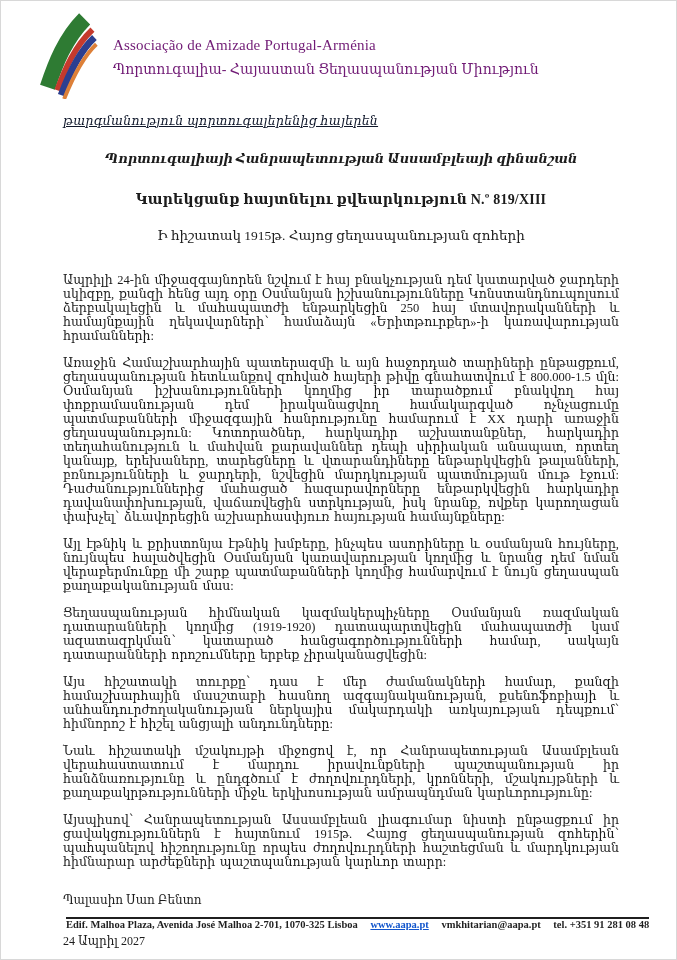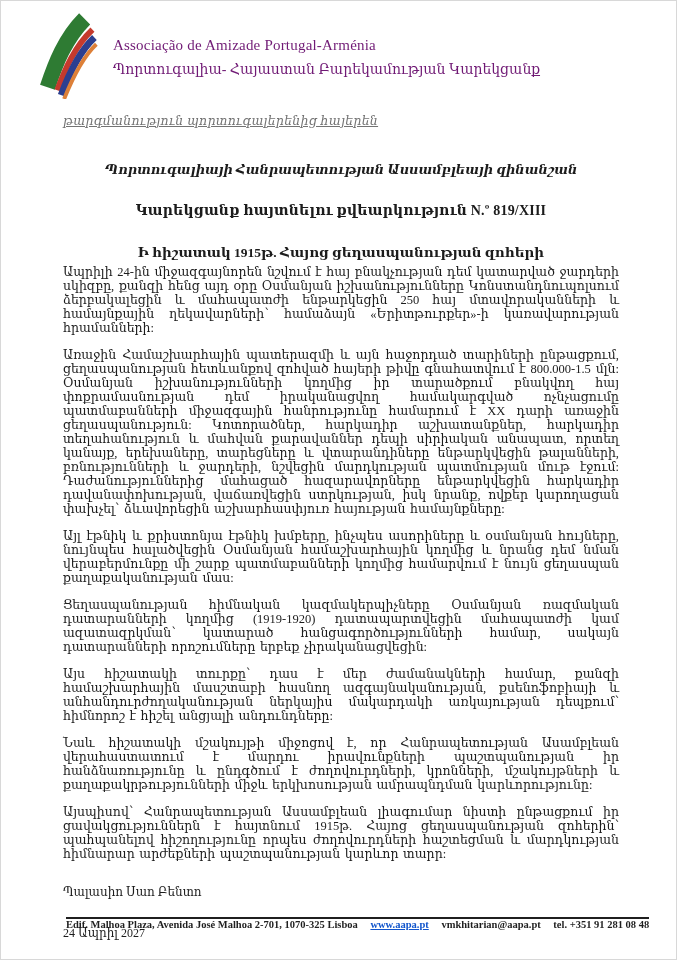--- a/index.html
+++ b/index.html
@@ -15,30 +15,30 @@
   }
   .header { position:absolute; top:12px; left:36px; display:flex; align-items:flex-start; }
   .logo { width:64px; height:86px; flex:0 0 auto; }
   .org-names { margin-left:12px; margin-top:24px; color:#701a75; }
   .org-pt { font-size:15px; letter-spacing:0.2px; }
   .org-hy { font-size:14px; margin-top:7px; }
 
   .content { position:absolute; left:62px; top:112px; width:556px; }
   .trans-note {
     font-style:italic; text-decoration:underline;
-    font-size:12.5px; color:#737373; letter-spacing:0.3px;
+    font-size:12.5px; color:#0f172a; letter-spacing:0.3px;
   }
   .emblem-caption {
     text-align:center; font-weight:bold; font-style:italic;
-    font-size:13px; margin-top:33px;
+    font-size:13px; margin-top:22px;
   }
   .doc-title  { text-align:center; font-weight:bold; font-size:14px;   margin-top:24px; letter-spacing:0.2px; }
-  .doc-subtitle { text-align:center; font-weight:bold; font-size:13.5px; margin-top:25px; }
+  .doc-subtitle { text-align:center; font-weight:normal; font-size:13.5px; margin-top:19px; }
 
-  .body-text { margin-top:4px; }
+  .body-text { margin-top:29px; }
   .body-text p {
     font-size:12.5px; line-height:14px;
     text-align:justify; margin:0 0 13px 0;
     word-spacing:1.5px;
   }
   .sig-block div { font-size:12px; }
   .sig-place { margin-top:24px; }
   .sig-date  { margin-top:26px; }
 
   .footer {
@@ -57,34 +57,34 @@
 
 <div class="header">
   <svg class="logo" viewBox="0 0 64 88" aria-hidden="true">
     <path d="M10 76 C 18 52, 28 26, 48 6" fill="none" stroke-width="16" stroke-linecap="butt" stroke="#2e7b33"></path>
     <path d="M20 79 C 28 57, 38 34, 56 17" fill="none" stroke-width="6" stroke="#c53a2d"></path>
     <path d="M24 84 C 32 62, 42 40, 58 25" fill="none" stroke-width="7" stroke="#2c3f90"></path>
     <path d="M27 88 C 35 68, 45 46, 60 32" fill="none" stroke-width="4" stroke="#dd8038"></path>
   </svg>
   <div class="org-names">
     <div class="org-pt">Associação de Amizade Portugal-Arménia</div>
-    <div class="org-hy">Պորտուգալիա- Հայաստան Բարեկամության Կարեկցանք</div>
+    <div class="org-hy">Պորտուգալիա- Հայաստան Ցեղասպանության Միություն</div>
   </div>
 </div>
 
 <div class="content">
   <div class="trans-note">թարգմանություն պորտուգալերենից հայերեն</div>
   <div class="emblem-caption">Պորտուգալիայի Հանրապետության Ասսամբլեայի զինանշան</div>
   <div class="doc-title">Կարեկցանք հայտնելու քվեարկություն N.º 819/XIII</div>
   <div class="doc-subtitle">Ի հիշատակ 1915թ. Հայոց ցեղասպանության զոհերի</div>
 
   <div class="body-text">
     <p>Ապրիլի 24-ին միջազգայնորեն նշվում է հայ բնակչության դեմ կատարված ջարդերի սկիզբը, քանզի հենց այդ օրը Օսմանյան իշխանությունները Կոնստանդնուպոլսում ձերբակալեցին և մահապատժի ենթարկեցին 250 հայ մտավորականների և համայնքային ղեկավարների՝ համաձայն «Երիտթուրքեր»-ի կառավարության հրամանների:</p>
     <p>Առաջին Համաշխարհային պատերազմի և այն հաջորդած տարիների ընթացքում, ցեղասպանության հետևանքով զոհված հայերի թիվը գնահատվում է 800.000-1.5 մլն: Օսմանյան իշխանությունների կողմից իր տարածքում բնակվող հայ փոքրամասնության դեմ իրականացվող համակարգված ոչնչացումը պատմաբանների միջազգային հանրությունը համարում է XX դարի առաջին ցեղասպանություն: Կոտորածներ, հարկադիր աշխատանքներ, հարկադիր տեղահանություն և մահվան քարավաններ դեպի սիրիական անապատ, որտեղ կանայք, երեխաները, տարեցները և վտարանդիները ենթարկվեցին թալանների, բռնությունների և ջարդերի, նշվեցին մարդկության պատմության մութ էջում: Դաժանություններից մահացած հազարավորները ենթարկվեցին հարկադիր դավանափոխության, վաճառվեցին ստրկության, իսկ նրանք, ովքեր կարողացան փախչել՝ ձևավորեցին աշխարհասփյուռ հայության համայնքները:</p>
-    <p>Այլ էթնիկ և քրիստոնյա էթնիկ խմբերը, ինչպես ասորիները և օսմանյան հույները, նույնպես հալածվեցին Օսմանյան համաշխարհային կողմից և նրանց դեմ նման վերաբերմունքը մի շարք պատմաբանների կողմից համարվում է նույն ցեղասպան քաղաքականության մաս:</p>
+    <p>Այլ էթնիկ և քրիստոնյա էթնիկ խմբերը, ինչպես ասորիները և օսմանյան հույները, նույնպես հալածվեցին Օսմանյան կառավարության կողմից և նրանց դեմ նման վերաբերմունքը մի շարք պատմաբանների կողմից համարվում է նույն ցեղասպան քաղաքականության մաս:</p>
     <p>Ցեղասպանության հիմնական կազմակերպիչները Օսմանյան ռազմական դատարանների կողմից (1919-1920) դատապարտվեցին մահապատժի կամ ազատազրկման՝ կատարած հանցագործությունների համար, սակայն դատարանների որոշումները երբեք չիրականացվեցին:</p>
     <p>Այս հիշատակի տուրքը՝ դաս է մեր ժամանակների համար, քանզի համաշխարհային մասշտաբի հասնող ազգայնականության, քսենոֆոբիայի և անհանդուրժողականության ներկայիս մակարդակի առկայության դեպքում՝ հիմնորոշ է հիշել անցյալի անդունդները:</p>
     <p>Նաև հիշատակի մշակույթի միջոցով է, որ Հանրապետության Ասամբլեան վերահաստատում է մարդու իրավունքների պաշտպանության իր հանձնառությունը և ընդգծում է ժողովուրդների, կրոնների, մշակույթների և քաղաքակրթությունների միջև երկխոսության ամրապնդման կարևորությունը:</p>
     <p>Այսպիսով՝ Հանրապետության Ասսամբլեան լիագումար նիստի ընթացքում իր ցավակցություններն է հայտնում 1915թ. Հայոց ցեղասպանության զոհերին՝ պահպանելով հիշողությունը որպես ժողովուրդների հաշտեցման և մարդկության հիմնարար արժեքների պաշտպանության կարևոր տարր:</p>
   </div>
 
   <div class="sig-block">
     <div class="sig-place">Պալասիո Սաո Բենտո</div>
     <div class="sig-date">24 Ապրիլ 2027</div>
 

